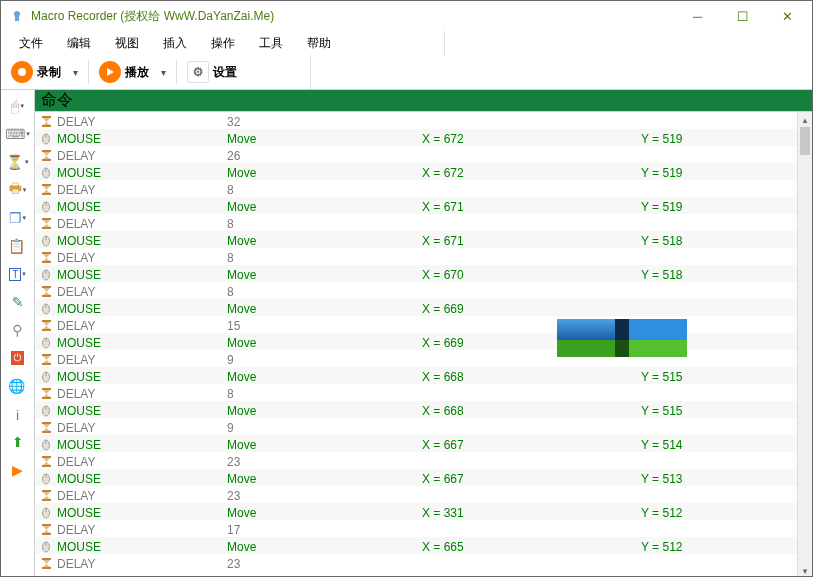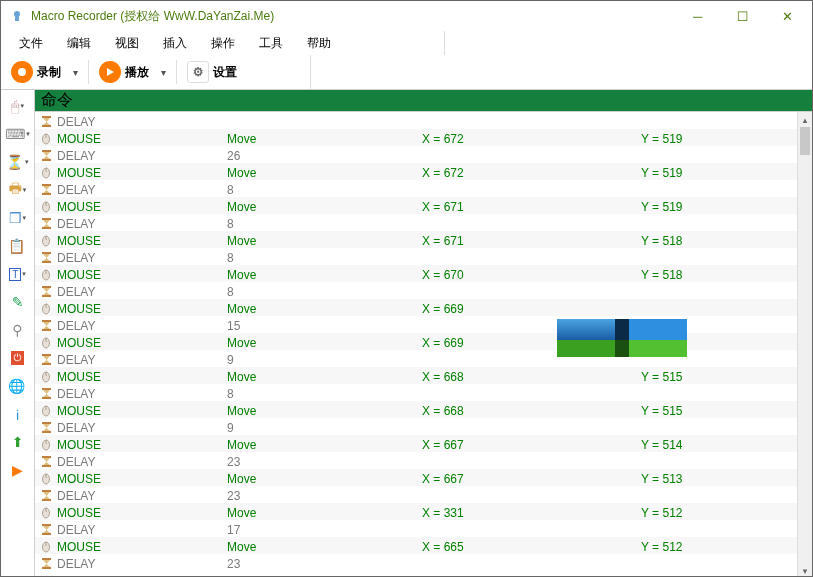--- a/index.html
+++ b/index.html
@@ -165,20 +165,21 @@
           <div class="row delay">
             <span class="ic">
               <svg width="13" height="13" viewBox="0 0 13 13">
                 <rect x="2" y="1" width="9" height="2" fill="#c08040"></rect>
                 <rect x="2" y="10" width="9" height="2" fill="#c08040"></rect>
                 <path d="M3 3 L10 3 L6.5 7 Z" fill="#e0c080"></path>
                 <path d="M3 10 L10 10 L6.5 7 Z" fill="#e0c080"></path>
               </svg>
             </span>
             <span class="c1">DELAY</span>
+            <span class="c2">32</span>
             <span class="c3"></span>
             <span class="c4"></span>
           </div>
           <div class="row mouse">
             <span class="ic">
               <svg width="13" height="13" viewBox="0 0 13 13">
                 <ellipse cx="6" cy="7" rx="3.5" ry="5" fill="#e8e0d8" stroke="#a09080" stroke-width="0.8"></ellipse>
                 <line x1="6" y1="2" x2="6" y2="6" stroke="#a09080" stroke-width="0.8"></line>
               </svg>
             </span>

